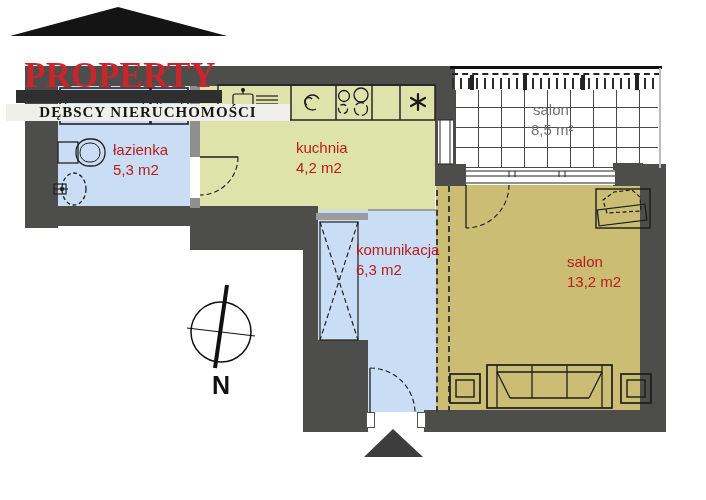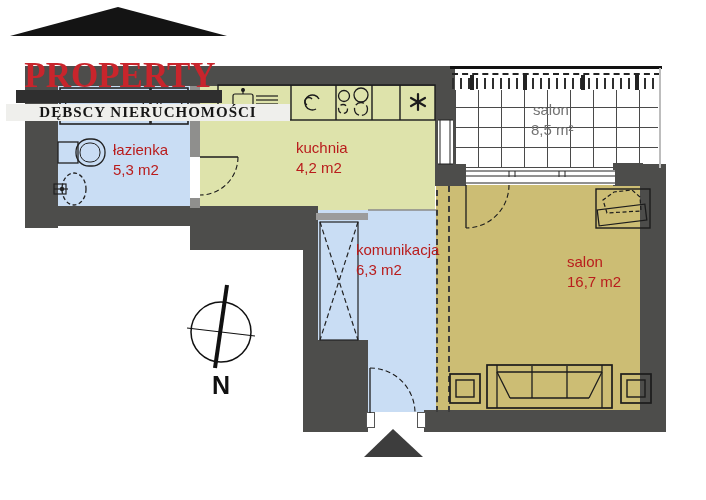--- a/index.html
+++ b/index.html
@@ -253,21 +253,21 @@
   <div class="room-label" style="left:296px;top:138px;">
     <div>kuchnia</div>
     <div>4,2 m2</div>
   </div>
   <div class="room-label" style="left:356px;top:240px;">
     <div>komunikacja</div>
     <div>6,3 m2</div>
   </div>
   <div class="room-label" style="left:527px;top:252px;margin-left:40px;">
     <div>salon</div>
-    <div>16,7 m2</div>
+    <div>13,2 m2</div>
   </div>
   <div class="room-label gray" style="left:531px;top:100px;">
     <div style="padding-left:2px;">salon</div>
     <div>8,5 m²</div>
   </div>
 
   <div id="logo">
     <div class="brand">PROPERTY</div>
     <div class="bar"></div>
     <div class="subtitle">DĘBSCY NIERUCHOMOŚCI</div>

